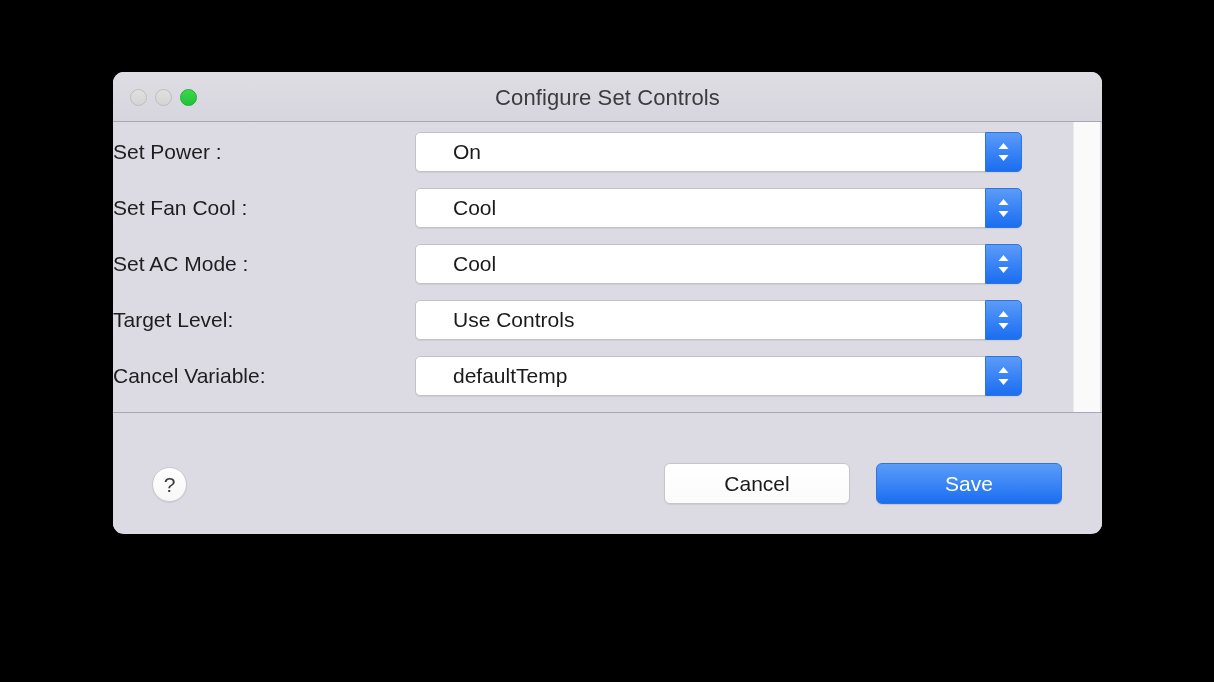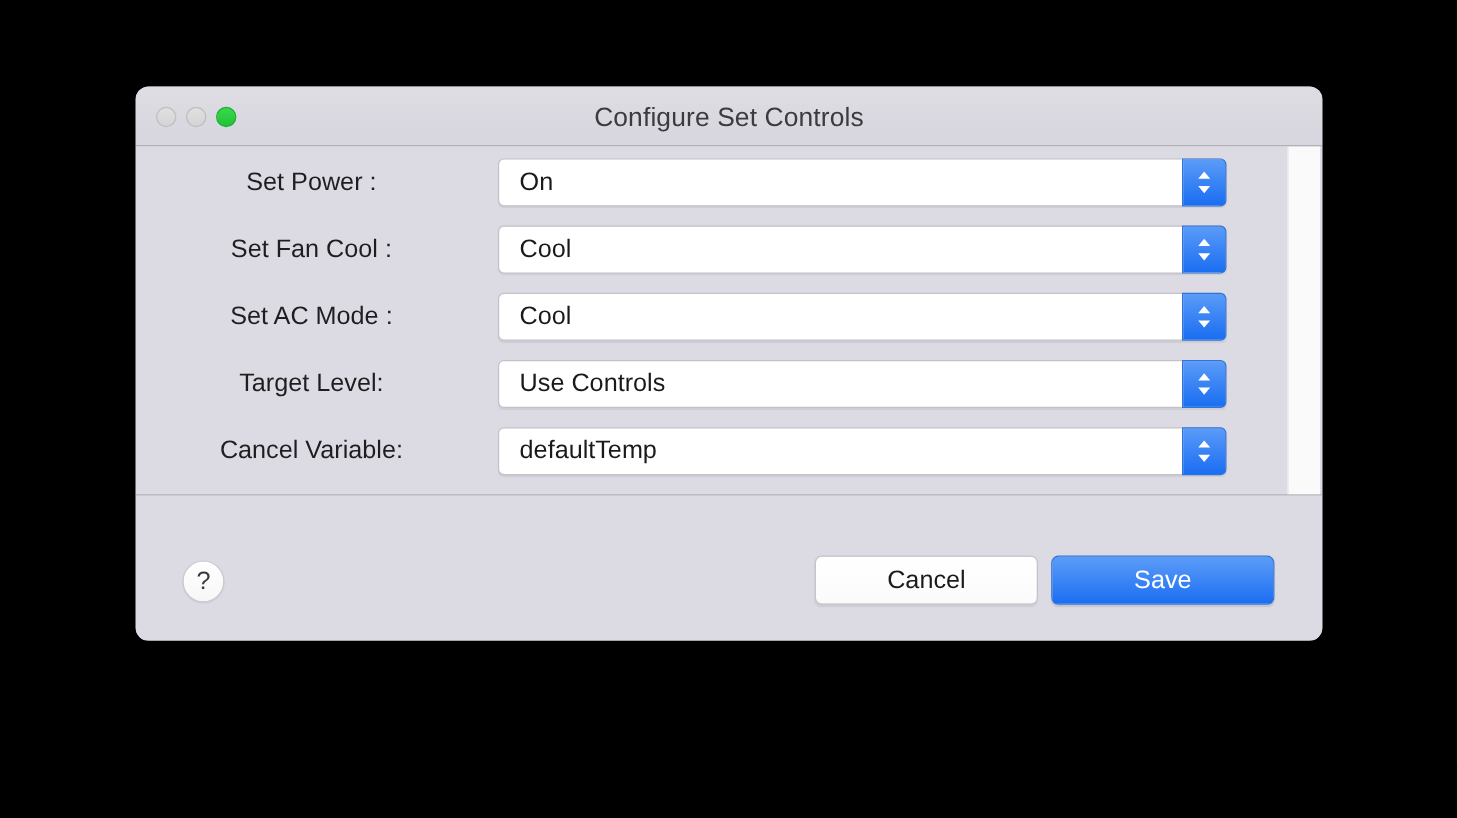--- a/index.html
+++ b/index.html
@@ -92,38 +92,39 @@
 
   .form-row {
     display: flex;
     align-items: center;
     height: 40px;
     margin-bottom: 16px;
   }
 
   .row-label {
     width: 302px;
-    text-align: center;
+    text-align: left;
     padding-right: 9px;
     font-size: 21px;
     color: #1e1e20;
     white-space: pre;
   }
 
   
   .popup {
     position: relative;
     width: 607px;
     height: 40px;
     background: #ffffff;
     border: 1px solid #c2c2c8;
     border-radius: 5px;
     box-shadow: 0 1px 1px rgba(0,0,0,0.07);
     display: flex;
     align-items: center;
+    padding-left: 20px;
   }
 
   .popup-value {
     padding-left: 17px;
     font-size: 21px;
     color: #1a1a1c;
     white-space: nowrap;
     overflow: hidden;
   }
 
@@ -177,21 +178,21 @@
     font-size: 21px;
     color: #3a3a3d;
     cursor: default;
   }
 
   .footer-actions {
     position: absolute;
     right: 40px;
     top: 50px;
     display: flex;
-    gap: 11px;
+    gap: 26px;
   }
 
   .btn {
     height: 41px;
     border-radius: 6px;
     font-size: 21px;
     display: flex;
     align-items: center;
     justify-content: center;
     cursor: default;

